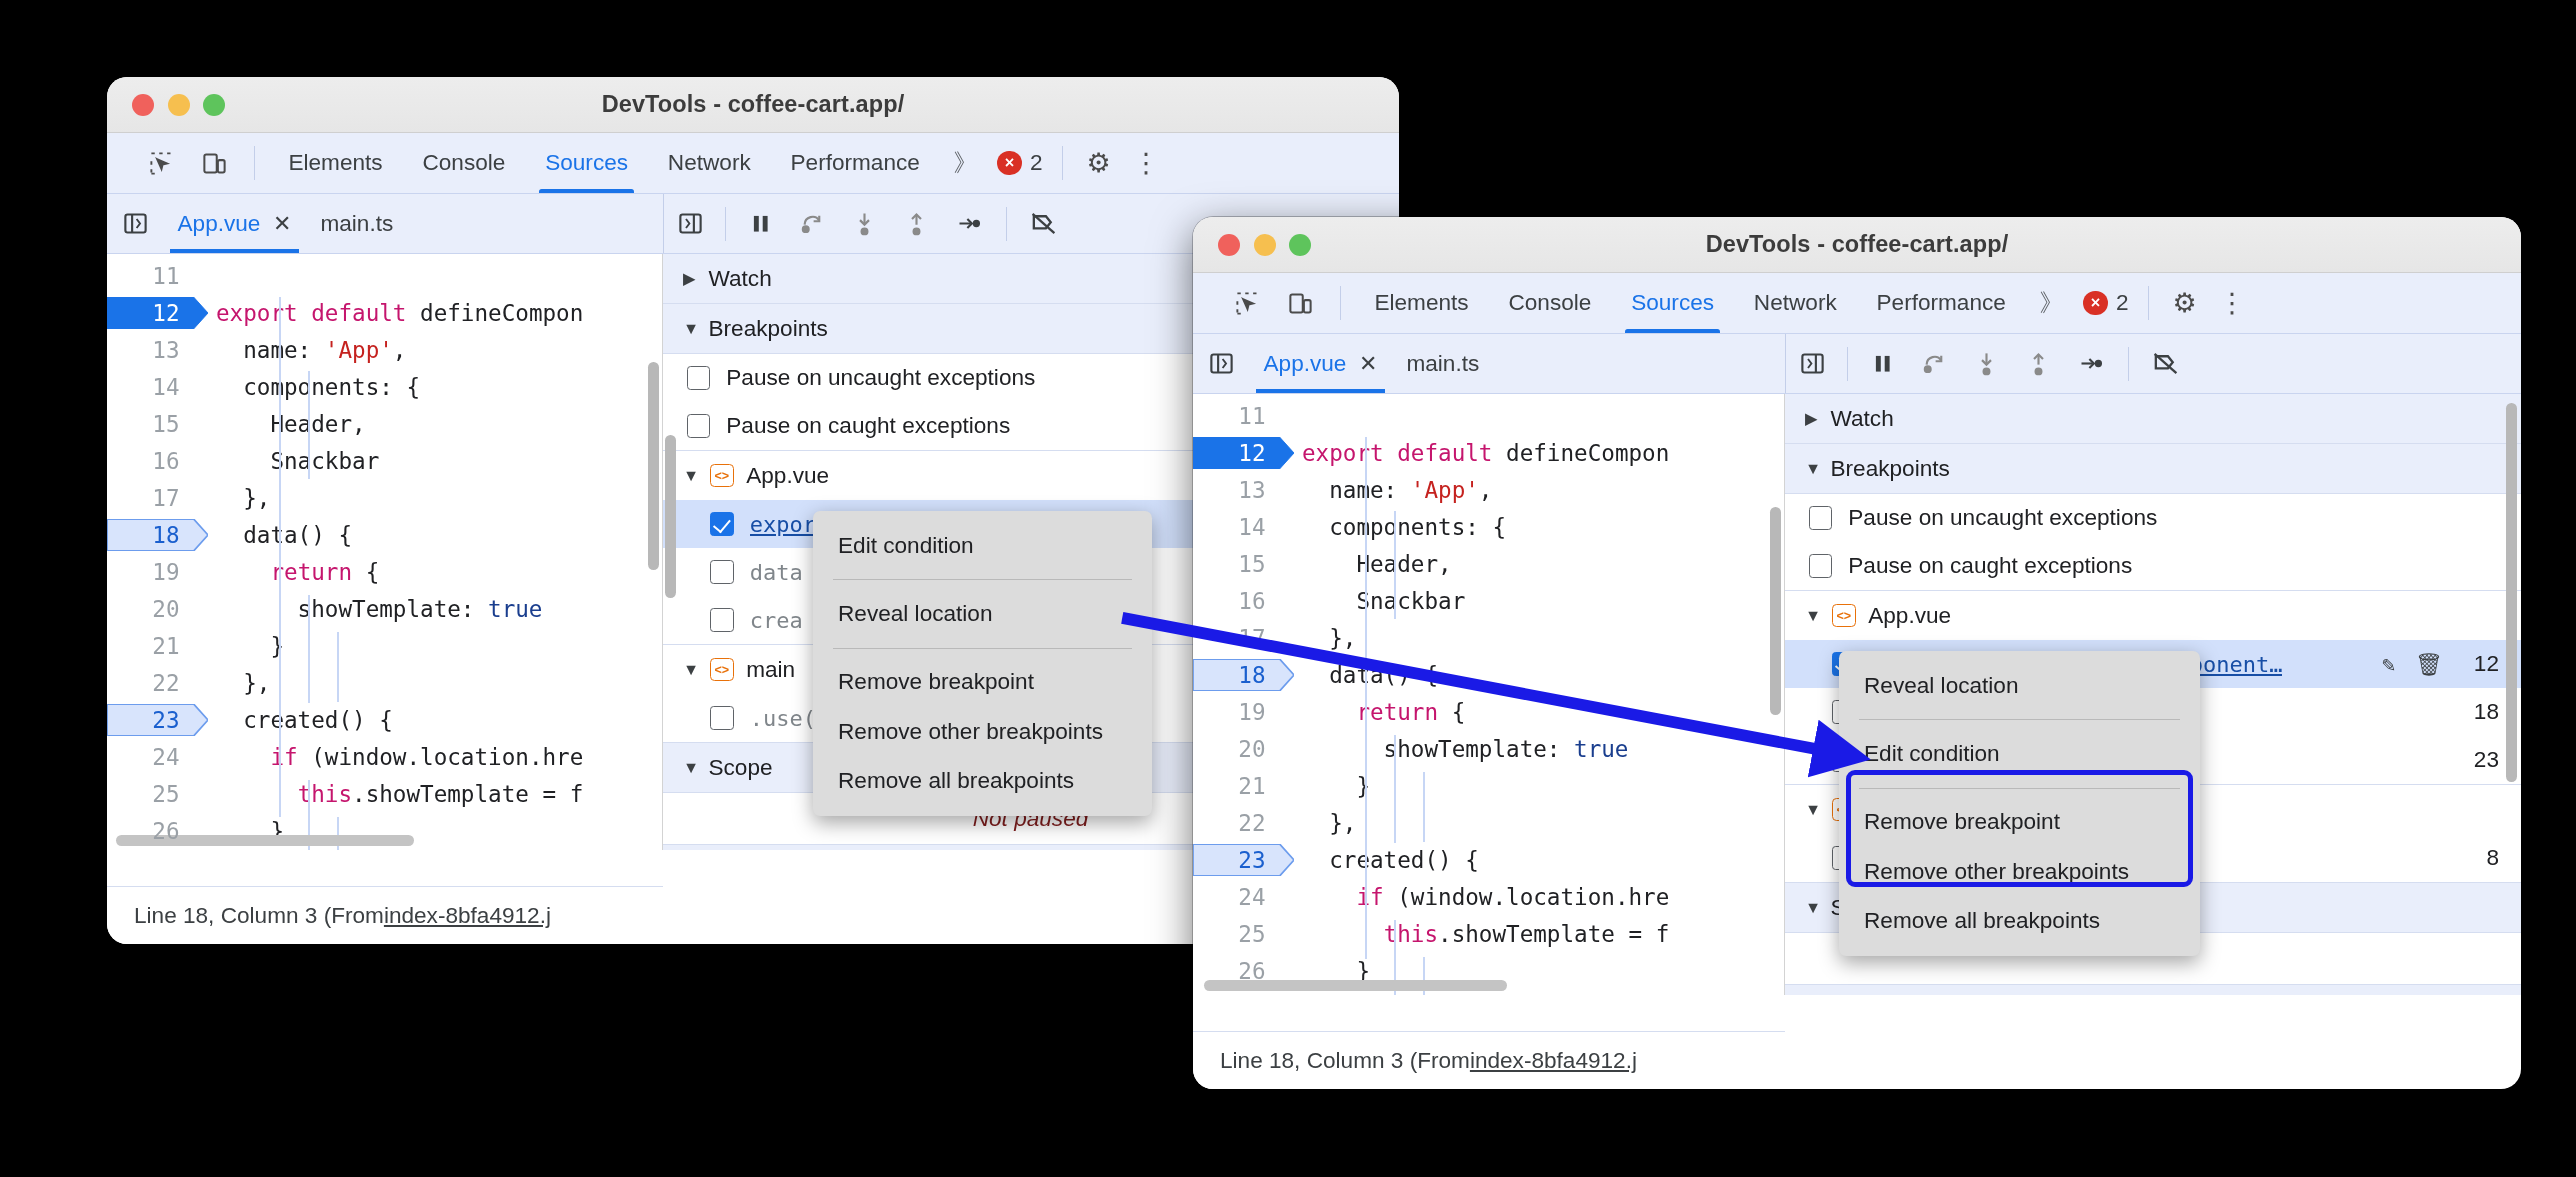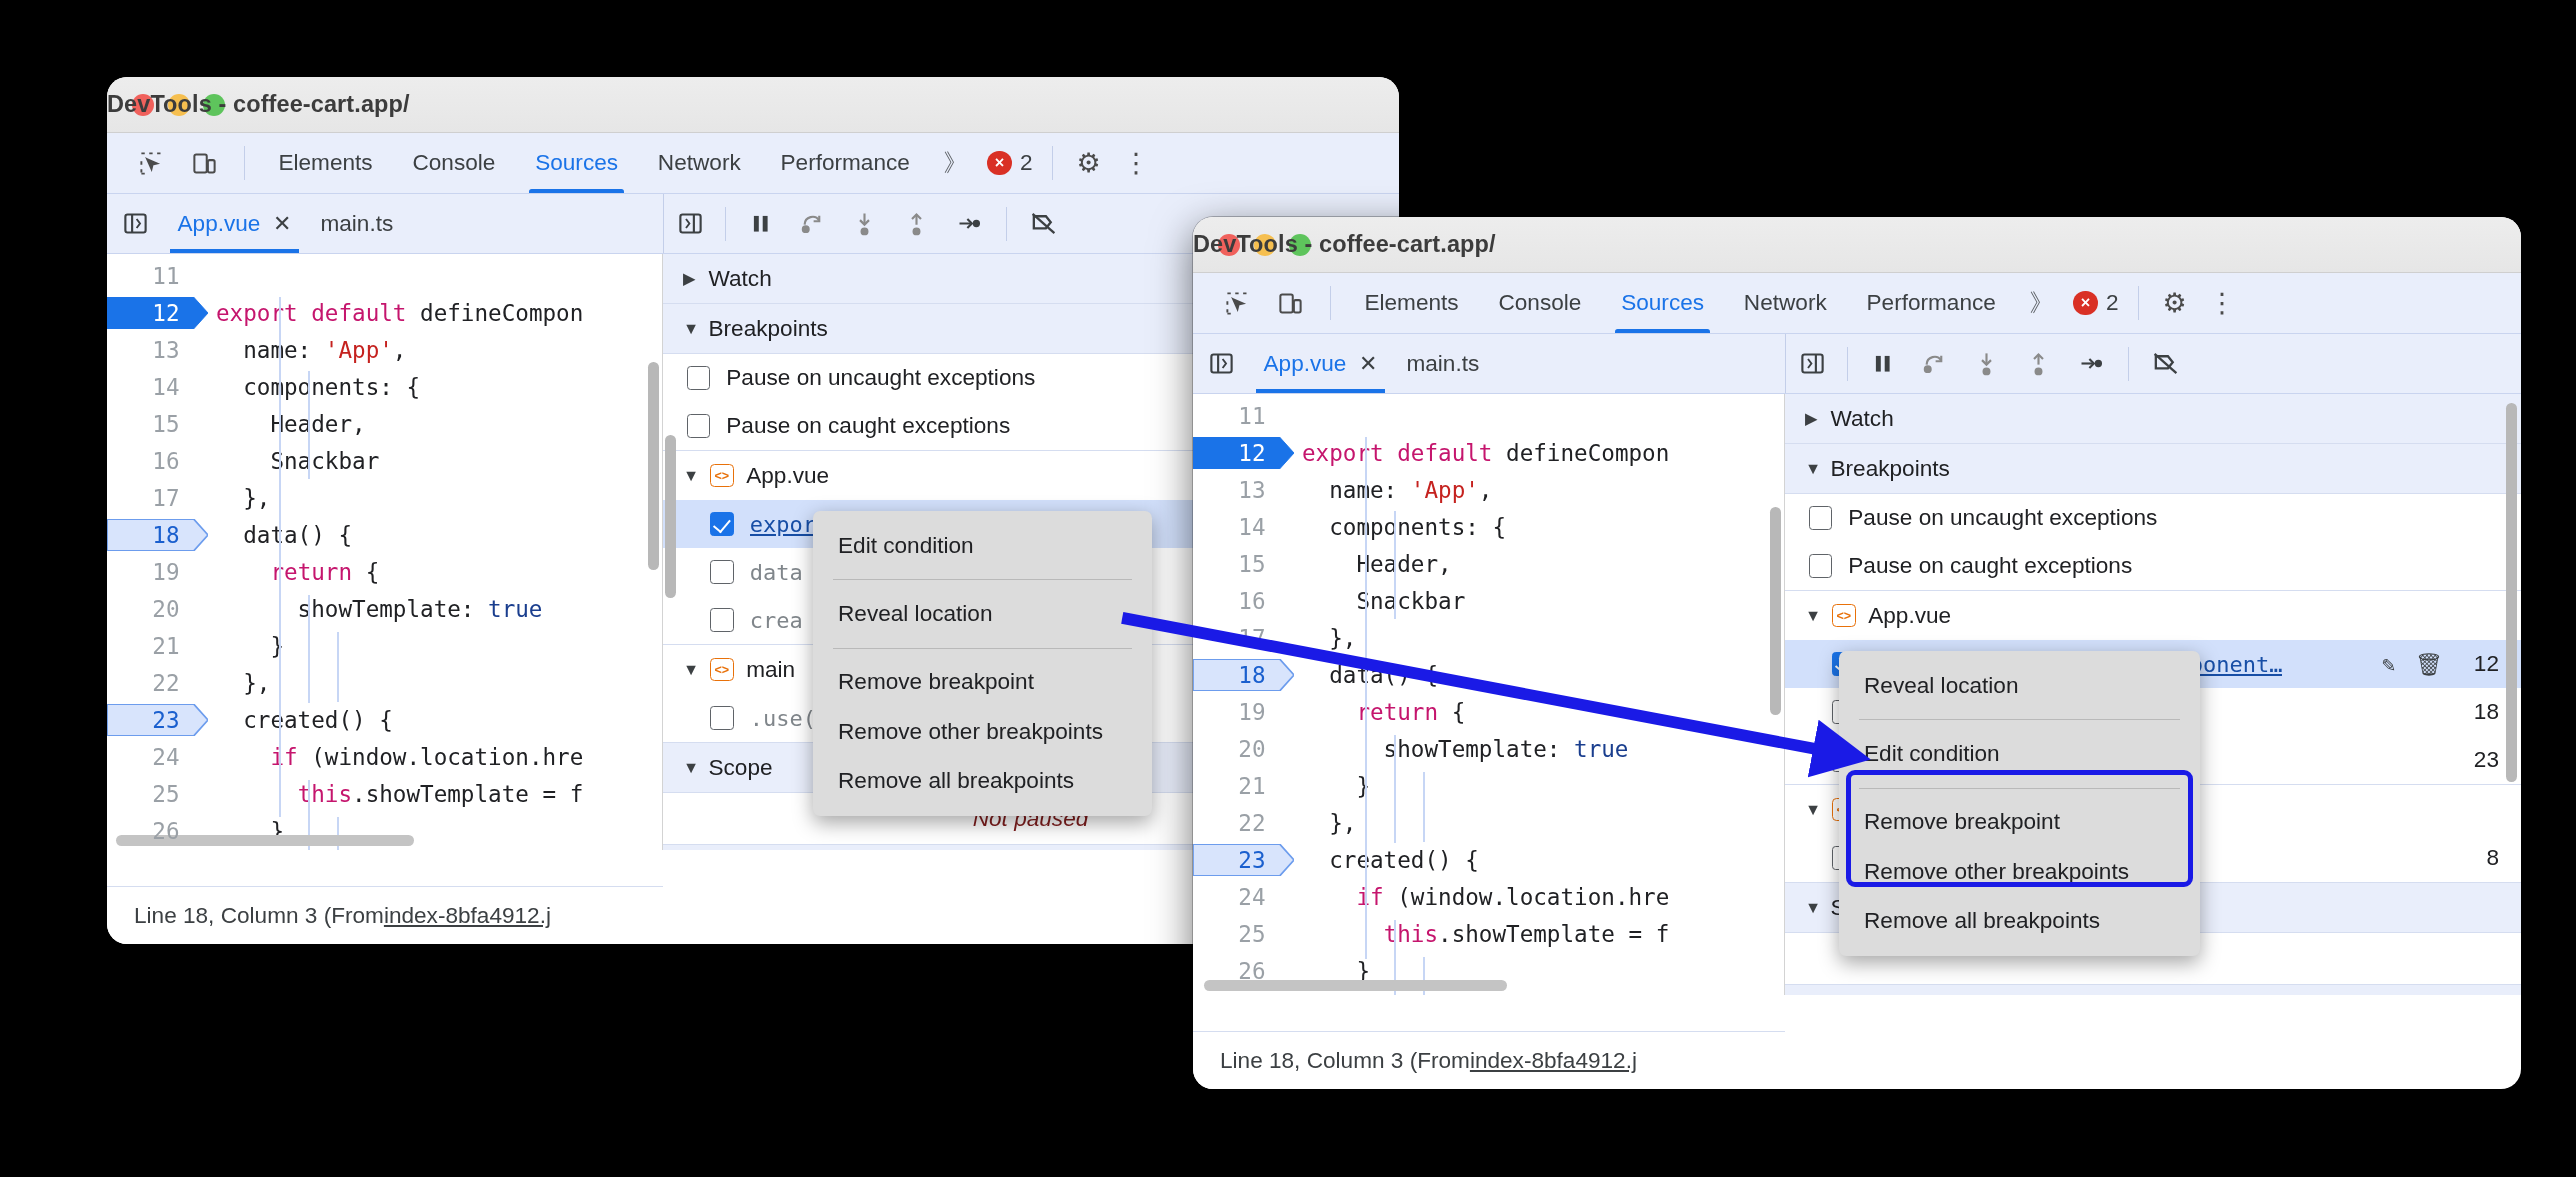--- a/index.html
+++ b/index.html
@@ -22,33 +22,33 @@
     border-bottom:0.9px solid #cfcfcf;
     display:flex; align-items:center;
     position:relative;
   }
   .traffic { display:flex; gap:13.6px; padding-left:25px; }
   .dot { width:22px; height:22px; border-radius:50%; }
   .dot.r { background:#f0615c; }
   .dot.y { background:#f6bf4f; }
   .dot.g { background:#5ec45c; }
   .win-title {
-    position:absolute; left:0; right:0; 
+    position:absolute; left:0; right:0; text-align:center;
     font-size:23.5px; color:#3c3c3c; font-weight:bold;
     letter-spacing:0.1px;
     pointer-events:none;
   }
 
   
   .dt-tabbar {
     height:61px;
     background:#e9eefb;
     border-bottom:0.9px solid #c9d4ef;
     display:flex; align-items:center;
-    padding-left:19px;
+    padding-left:29px;
     gap:1.8px;
   }
   .dt-icbtn {
     width:51px; height:47px;
     display:flex; align-items:center; justify-content:center;
     color:#4b4b4b;
   }
   .vdiv { width:0.9px; height:34px; background:#c3cee9; margin:0 12.6px; }
   .dt-tab {
     font-size:22.6px; color:#3c4043;

